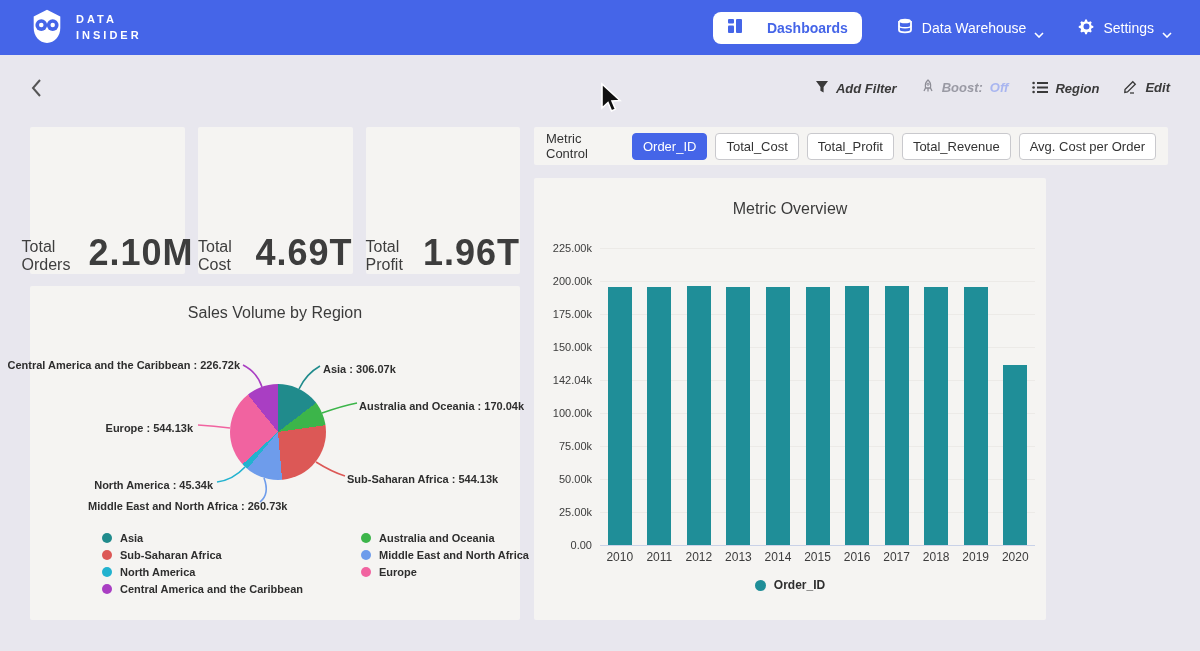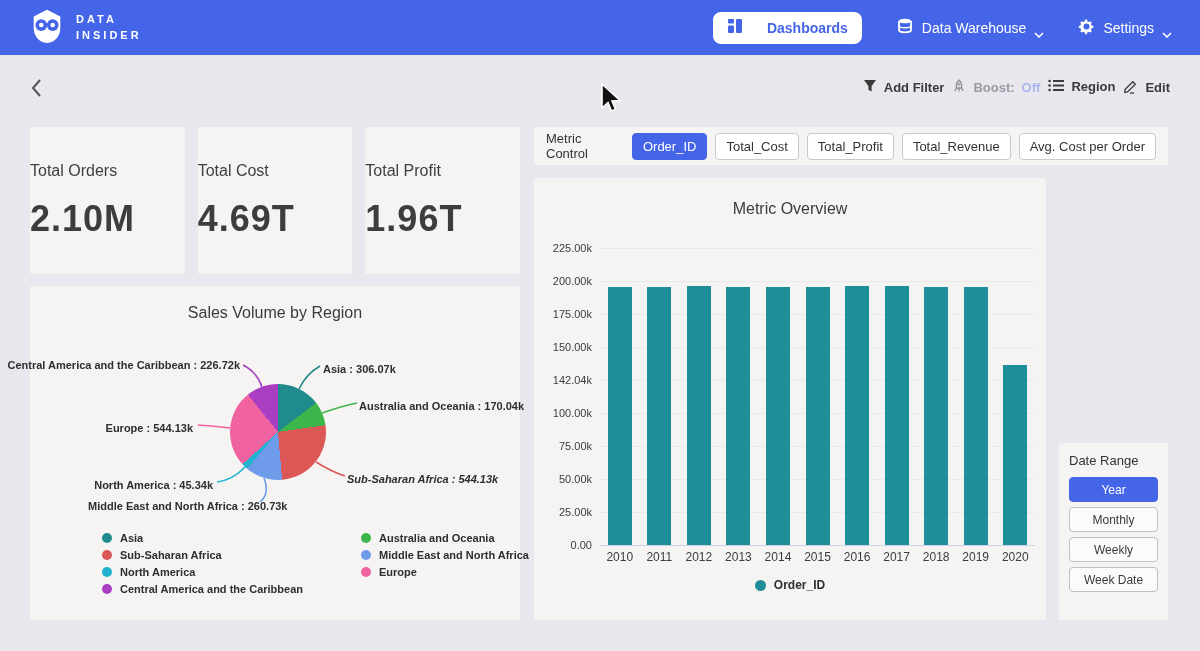--- a/index.html
+++ b/index.html
@@ -15,30 +15,30 @@
   .nav-pill { background:#fff; color:#4565e8; border:none; border-radius:8px; height:32px;
               padding:0 14px; display:flex; align-items:center; gap:24px; font-size:14px; font-weight:bold; cursor:pointer; }
   .nav-item { display:flex; align-items:center; gap:8px; color:#fff; font-size:14px; cursor:pointer; }
   .chev { width:10px; height:6px; }
 
   
   .page-header { position:absolute; left:0; top:55px; width:1200px; height:65px;
                  display:flex; align-items:center; padding:0 30px; }
   .back-btn { width:22px; height:22px; margin-right:22px; cursor:pointer; display:flex; align-items:center; }
   .page-title { font-size:20px; color:#3a3a3a; letter-spacing:.3px; }
-  .header-actions { margin-left:auto; display:flex; align-items:flex-start; gap:8px; }
+  .header-actions { margin-left:auto; display:flex; align-items:flex-end; gap:24px;font-style:italic; }
   .h-action { display:flex; align-items:center; gap:7px; font-size:13px; font-weight:bold; color:#3a3a3a; cursor:pointer; }
   .h-action .muted { color:#9a9aa4; }
   .h-action .boost-val { color:#a9b6f0; font-weight:bold; }
 
   
   .card { background:#f5f4f2; border-radius:2px; }
   .left-col { position:absolute; left:30px; top:127px; width:490px; }
   .kpi-row { display:flex; gap:13px; }
-  .kpi-card { width:155px; height:147px; display:flex; flex-direction:column; align-items:flex-start; justify-content:center; gap:18px; }
+  .kpi-card { width:155px; height:147px; display:flex; flex-direction:row; align-items:flex-end; justify-content:center; gap:18px; }
   .kpi-label { font-size:16px; color:#3e3e3e; }
   .kpi-value { font-size:36px; font-weight:bold; color:#3d3d3d; letter-spacing:1px; }
 
   
   .pie-card { margin-top:12px; width:490px; height:334px; position:relative; }
   .pie-title { text-align:center; font-size:16px; color:#3b3b3b; padding-top:18px; }
   .pie-disc { position:absolute; left:200px; top:98px; width:96px; height:96px; border-radius:50%; }
   .pie-svg { position:absolute; left:0; top:0; width:490px; height:334px; pointer-events:none; }
   .pie-callout { position:absolute; font-size:11px; font-weight:bold; color:#2e2e2e; white-space:nowrap; }
   .pie-legend { position:absolute; left:72px; top:246px; display:flex; gap:58px; }
@@ -216,21 +216,21 @@
         <path d="M292,127 Q312,120 327,117" fill="none" stroke="#3cb54a" stroke-width="1.6"></path>
         <path d="M286,176 Q302,186 315,190" fill="none" stroke="#dc5856" stroke-width="1.6"></path>
         <path d="M234,192 Q240,208 230,216" fill="none" stroke="#6e9ceb" stroke-width="1.6"></path>
         <path d="M215,181 Q203,194 187,196" fill="none" stroke="#22b2cf" stroke-width="1.6"></path>
         <path d="M200,142 Q184,140 168,139" fill="none" stroke="#f163a0" stroke-width="1.6"></path>
         <path d="M232,101 Q227,86 213,79" fill="none" stroke="#a93ec3" stroke-width="1.6"></path>
       </svg>
     <div id="pie-callouts">
         <div class="pie-callout" style="left: 293px; top: 77px;">Asia : 306.07k</div>
         <div class="pie-callout" style="left: 329px; top: 114px;">Australia and Oceania : 170.04k</div>
-        <div class="pie-callout" style="left: 317px; top: 187px; font-style: italic;">Sub-Saharan Africa : 544.13k</div>
+        <div class="pie-callout" style="left: 317px; top: 187px;">Sub-Saharan Africa : 544.13k</div>
         <div class="pie-callout" style="left: 58px; top: 214px;">Middle East and North Africa : 260.73k</div>
         <div class="pie-callout" style="right: 307px; top: 193px;">North America : 45.34k</div>
         <div class="pie-callout" style="right: 327px; top: 136px;">Europe : 544.13k</div>
         <div class="pie-callout" style="right: 280px; top: 73px;">Central America and the Caribbean : 226.72k</div>
       </div>
     <div class="pie-legend" id="pie-legend">
         <div class="pl-col">
           <div class="pl-item">
             <span class="pl-dot" style="background: rgb(32, 139, 140);"></span>
             <span>Asia</span>
@@ -352,29 +352,20 @@
           <div class="xlabel">2018</div>
           <div class="xlabel">2019</div>
           <div class="xlabel">2020</div>
         </div>
       <div class="bar-legend">
         <span id="bar-legend-dot" style="width: 11px; height: 11px; border-radius: 50%; display: inline-block; background: rgb(31, 142, 152);"></span>
         <span>Order_ID</span>
       </div>
     </div>
 
-    <div class="card date-card">
-      <div class="date-title">Date Range</div>
-      <div id="date-options">
-          <button class="date-btn selected">Year</button>
-          <button class="date-btn">Monthly</button>
-          <button class="date-btn">Weekly</button>
-          <button class="date-btn">Week Date</button>
-        </div>
-    </div>
   </div>
 </div>
 
 <span class="cursor">
   <svg width="24" height="34" viewBox="0 0 24 34">
     <path d="M4 2 L4 26 L10 20.5 L13.5 29 L17.5 27.2 L14 19 L22 18.5 Z" fill="#111" stroke="#fff" stroke-width="1.6"></path>
   </svg>
 </span>
 
 </body></html>

